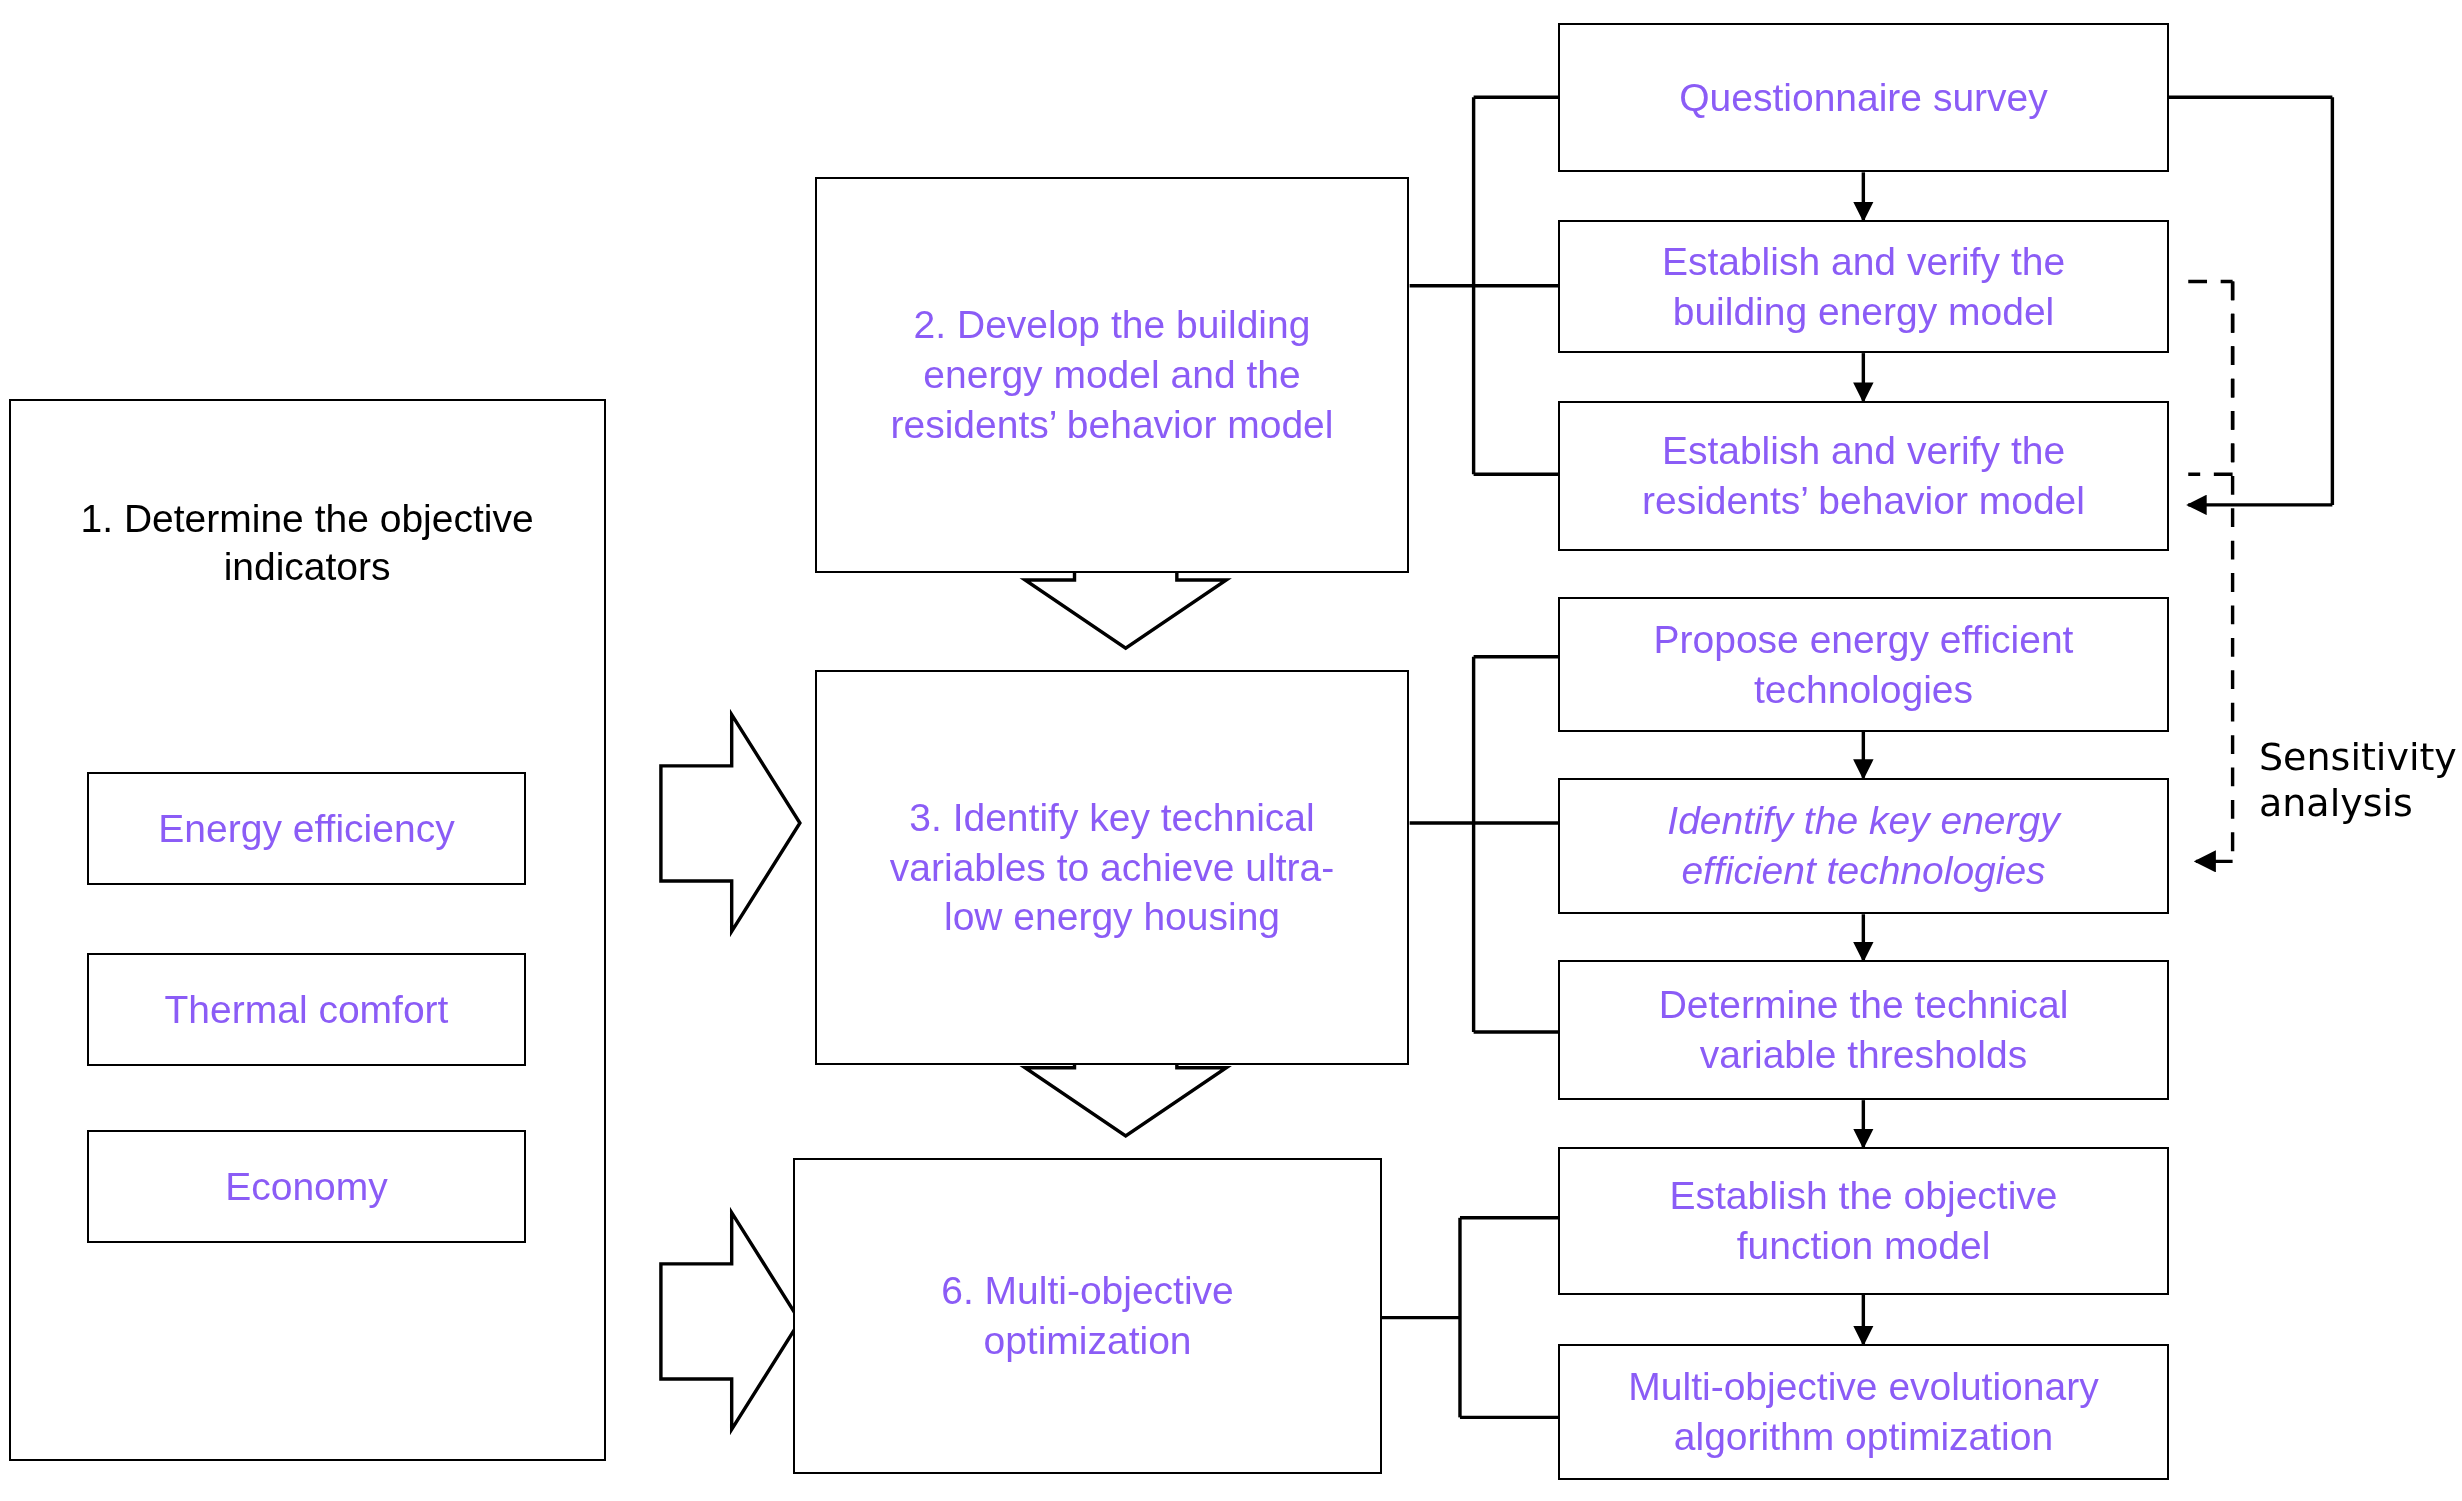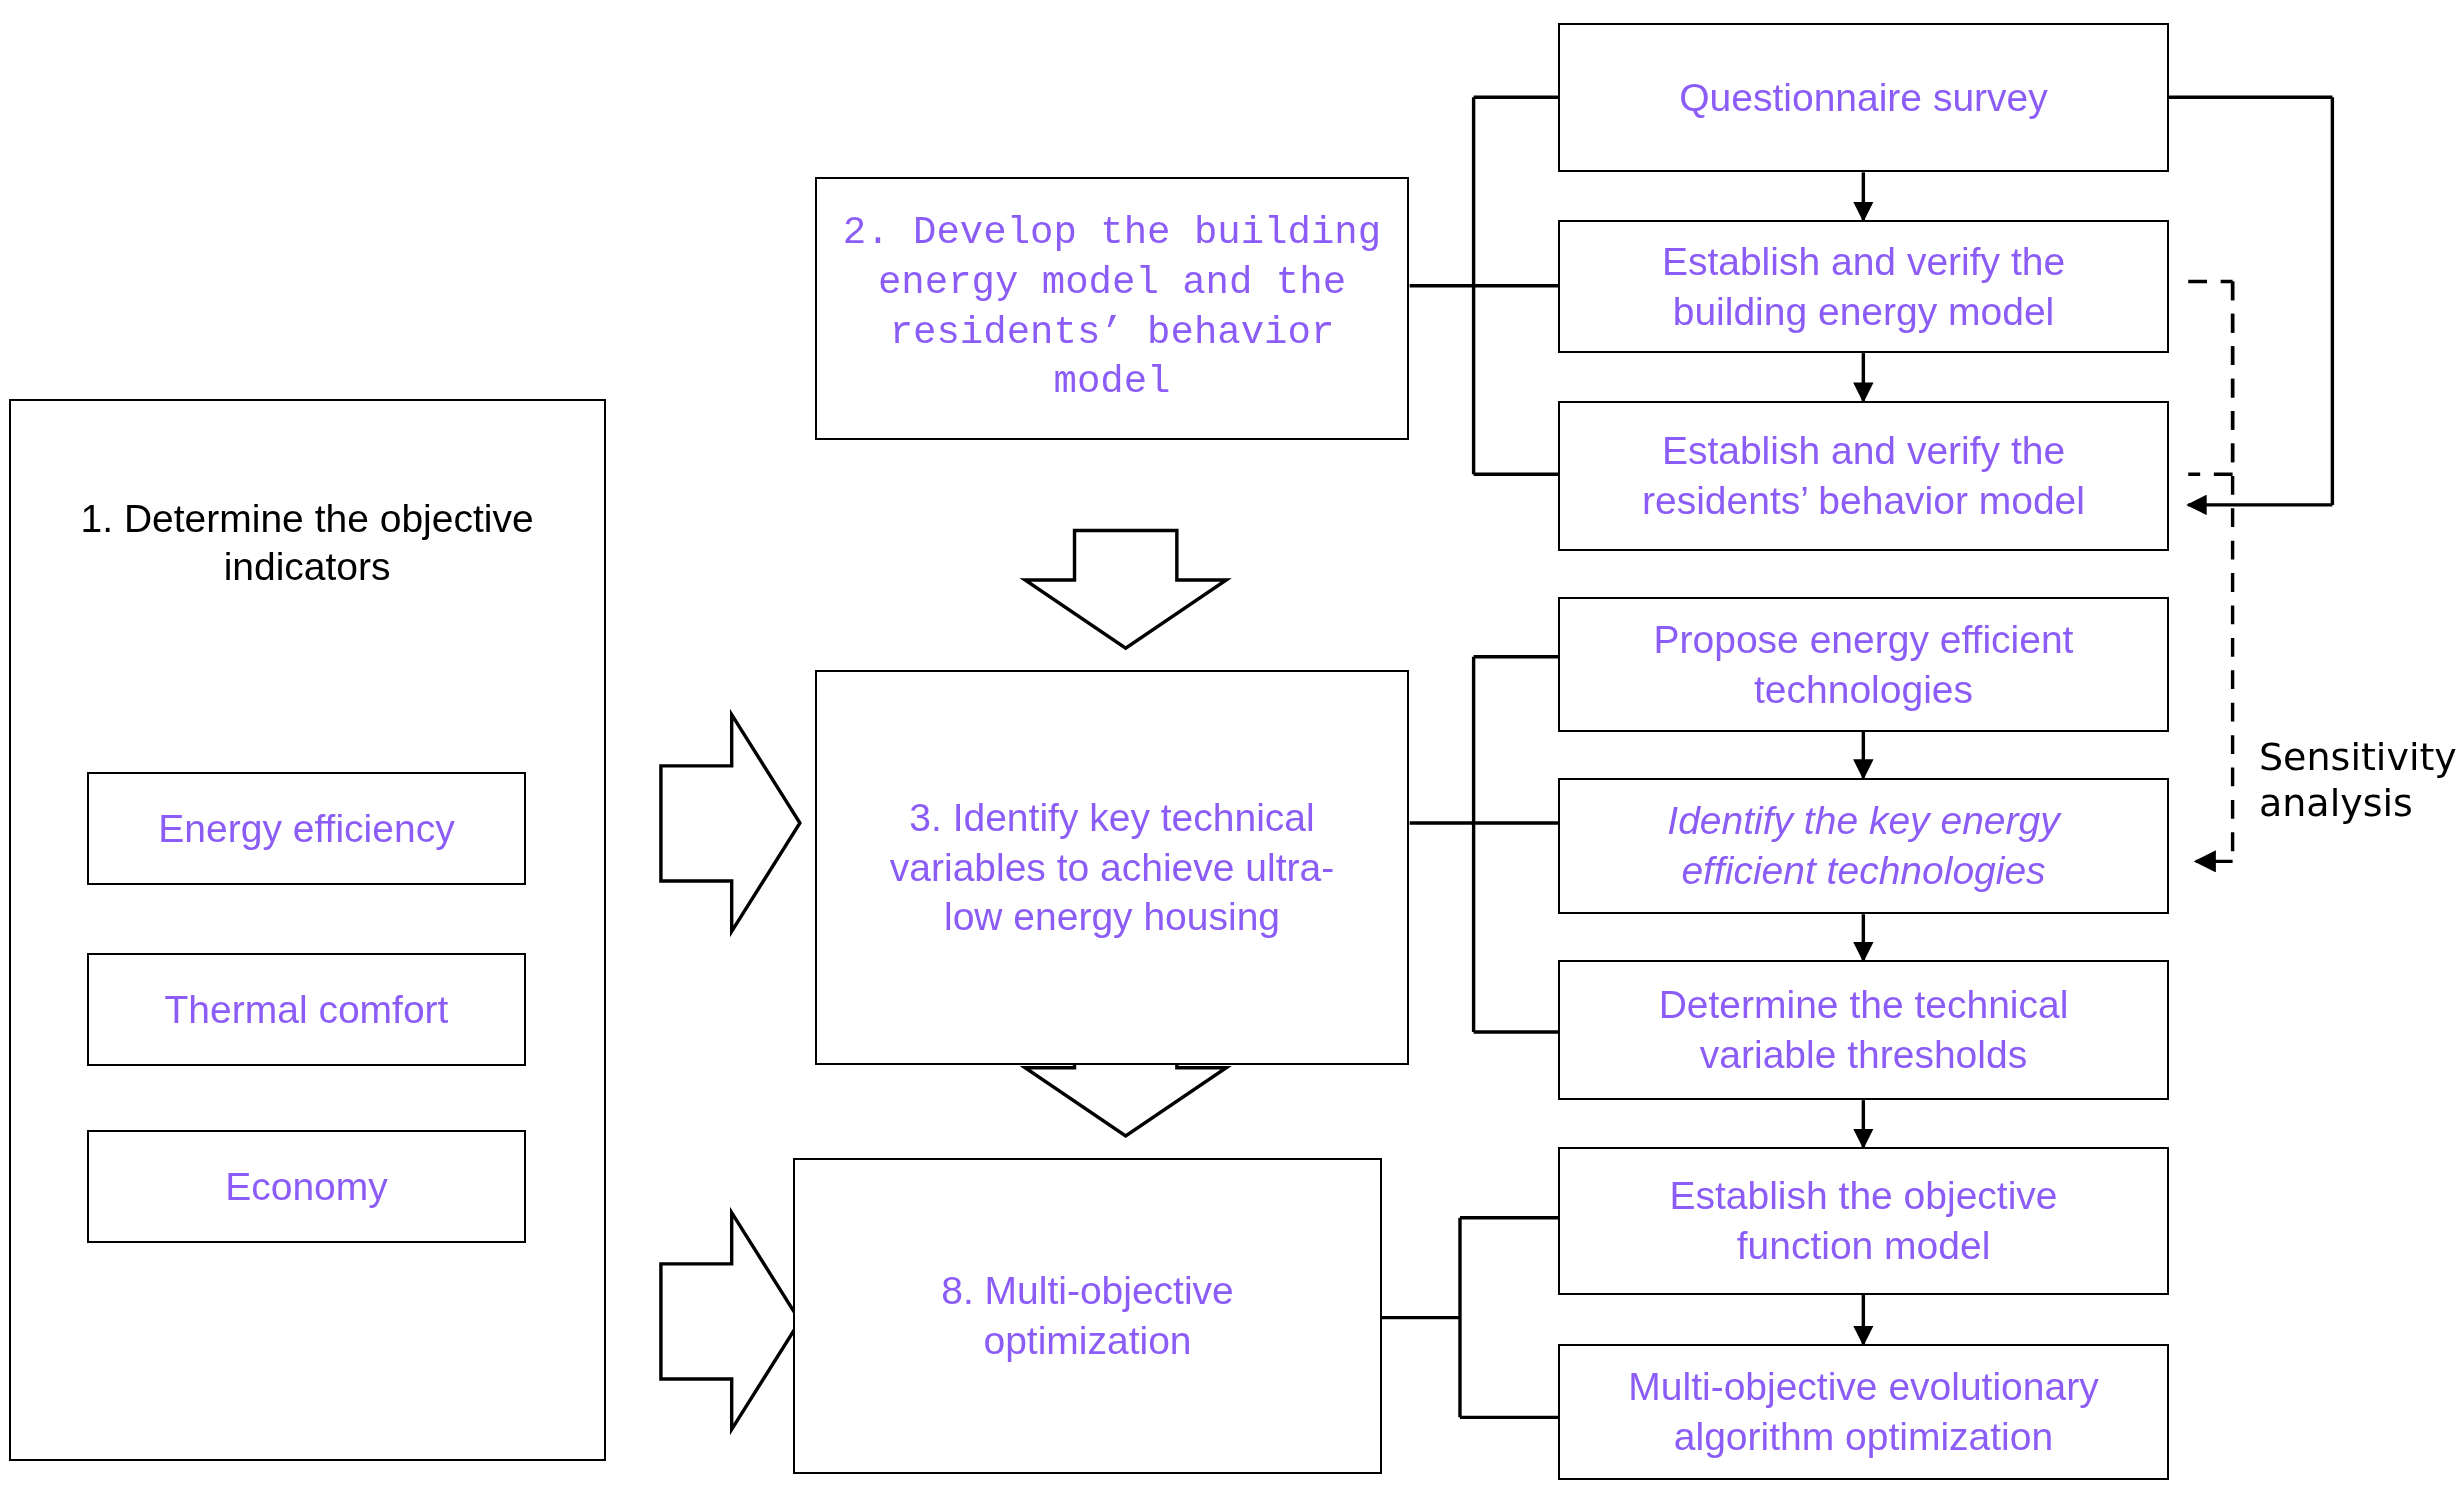--- a/index.html
+++ b/index.html
@@ -129,34 +129,34 @@
   </div>
 
   <div class="node fs-big" style="left:87px; top:953px; width:439px; height:113px;">
     <span class="txt">Thermal comfort</span>
   </div>
 
   <div class="node fs-big" style="left:87px; top:1130px; width:439px; height:113px;">
     <span class="txt">Economy</span>
   </div>
 
-  <div class="node fs-big" style="left:815px; top:177px; width:594px; height:263px;font-family:Liberation Mono, monospace;">
+  <div class="node fs-big" style="left:815px; top:177px; width:594px; height:396px;">
     <span class="txt" style="white-space:pre-line;">2. Develop the building
 energy model and the
 residents’ behavior model</span>
   </div>
 
   <div class="node fs-big" style="left:815px; top:670px; width:594px; height:395px;">
     <span class="txt" style="white-space:pre-line;">3. Identify key technical
 variables to achieve ultra-
 low energy housing</span>
   </div>
 
   <div class="node fs-big" style="left:793px; top:1158px; width:589px; height:316px;">
-    <span class="txt" style="white-space:pre-line;">8. Multi-objective
+    <span class="txt" style="white-space:pre-line;">6. Multi-objective
 optimization</span>
   </div>
 
   <div class="node fs-big" style="left:1558px; top:23px; width:611px; height:149px;">
     <span class="txt" style="white-space:pre-line;">Questionnaire survey</span>
   </div>
 
   <div class="node fs-big" style="left:1558px; top:220px; width:611px; height:133px;">
     <span class="txt" style="white-space:pre-line;">Establish and verify the
 building energy model</span>

